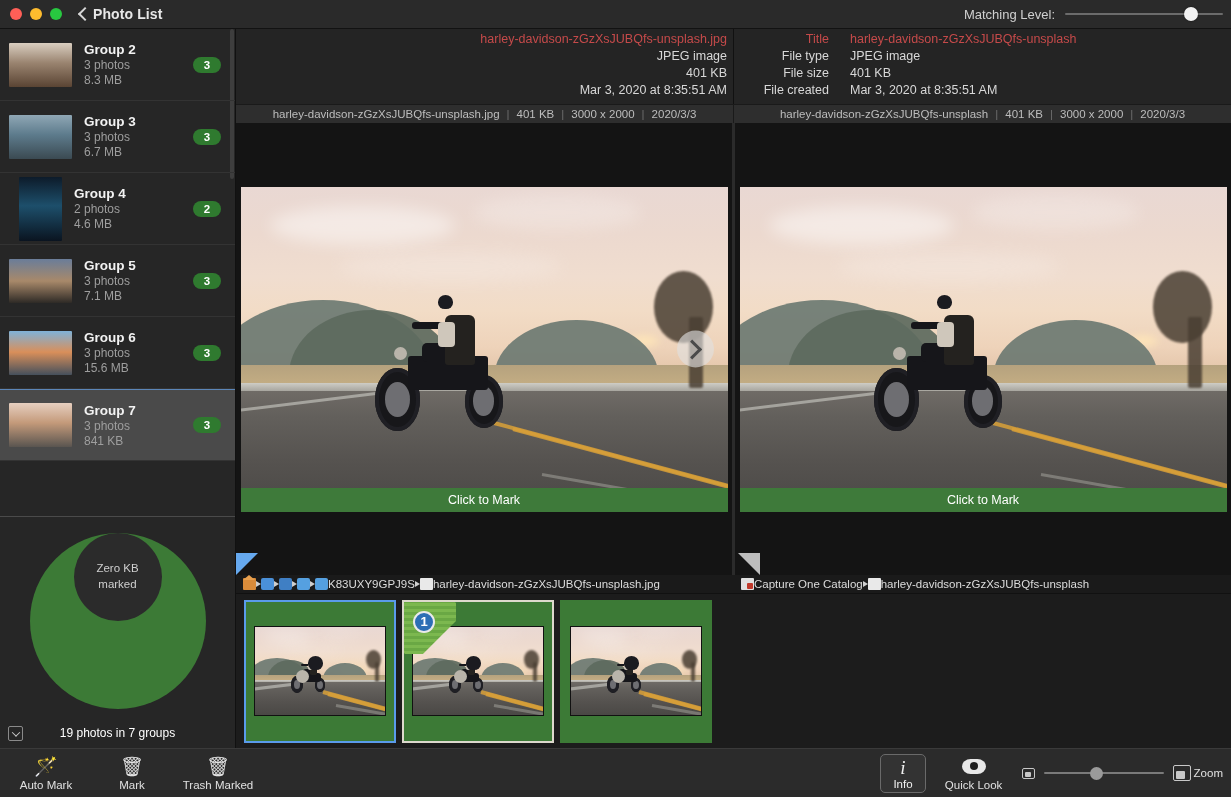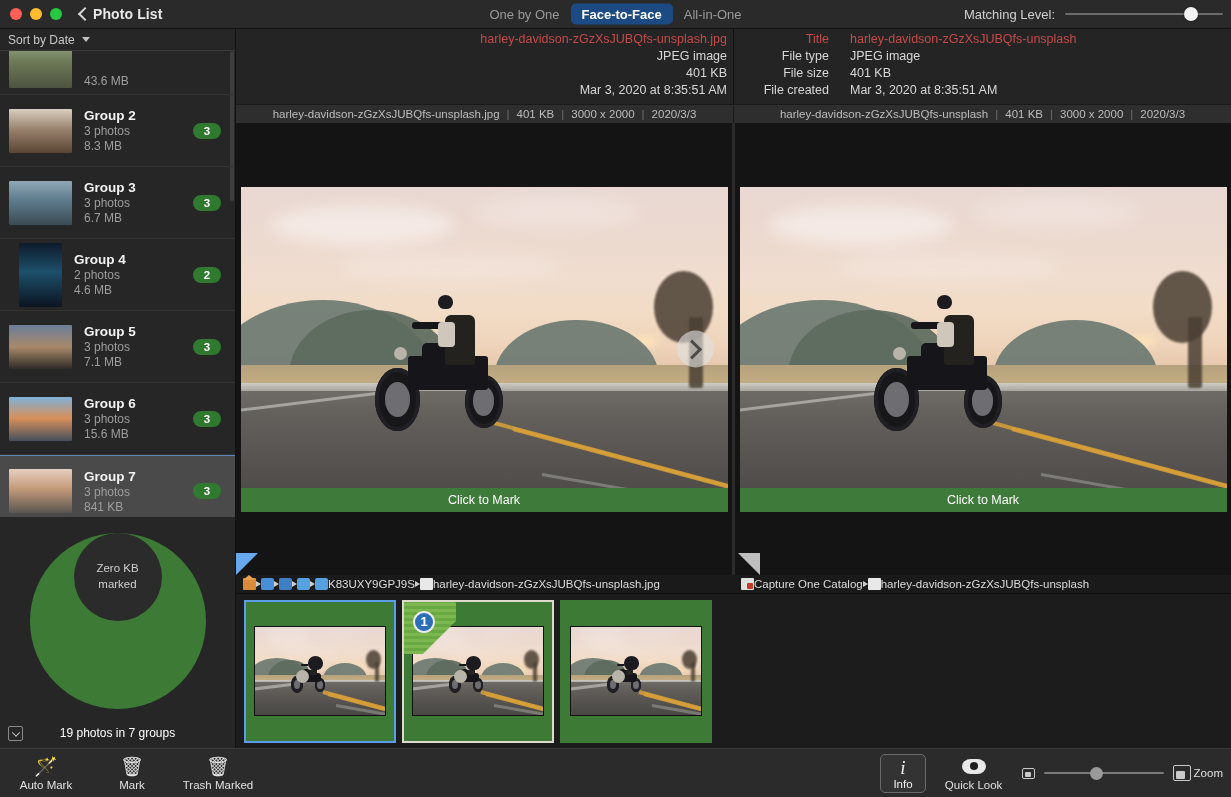--- a/index.html
+++ b/index.html
@@ -370,51 +370,36 @@
     <div class="traffic">
       <div class="light red"></div>
       <div class="light yellow"></div>
       <div class="light green"></div>
     </div>
     <div class="back-area">
       <div class="chev-back"></div>
       <div class="win-title">Photo List</div>
     </div>
 
-    <div class="seg-wrap">
-      <div class="seg">One by One</div>
-      <div class="seg active">Face-to-Face</div>
-      <div class="seg">All-in-One</div>
-    </div>
 
     <div class="match-wrap">
       <div class="match-label">Matching Level:</div>
       <div class="slider">
         <div class="track"></div>
         <div class="knob" id="match-knob" style="left: calc(80% - 7px);"></div>
       </div>
     </div>
   </div>
 
   <div class="body">
 
     <div class="sidebar">
-      <div class="sort-bar">
-        <div class="sort-label">Sort by Date</div>
-        <div class="caret-down"></div>
-      </div>
 
       <div class="group-list" id="group-list">
         <div class="sb-scroll"></div>
-      <div class="group-row partial">
-            <div class="thumb" style="background: linear-gradient(rgb(143, 160, 124) 0%, rgb(109, 122, 88) 40%, rgb(77, 83, 64) 100%);"></div>
-            <div class="g-meta">
-              <div class="g-size">43.6 MB</div>
-            </div>
-          </div>
           <div class="group-row">
             <div class="thumb" style="background: linear-gradient(rgb(217, 206, 192) 0%, rgb(154, 132, 112) 45%, rgb(90, 68, 51) 100%);"></div>
             <div class="g-meta">
               <div class="g-name">Group 2</div>
               <div class="g-count">3 photos</div>
               <div class="g-size">8.3 MB</div>
             </div>
             <div class="badge">3</div>
           </div>
           <div class="group-row">

